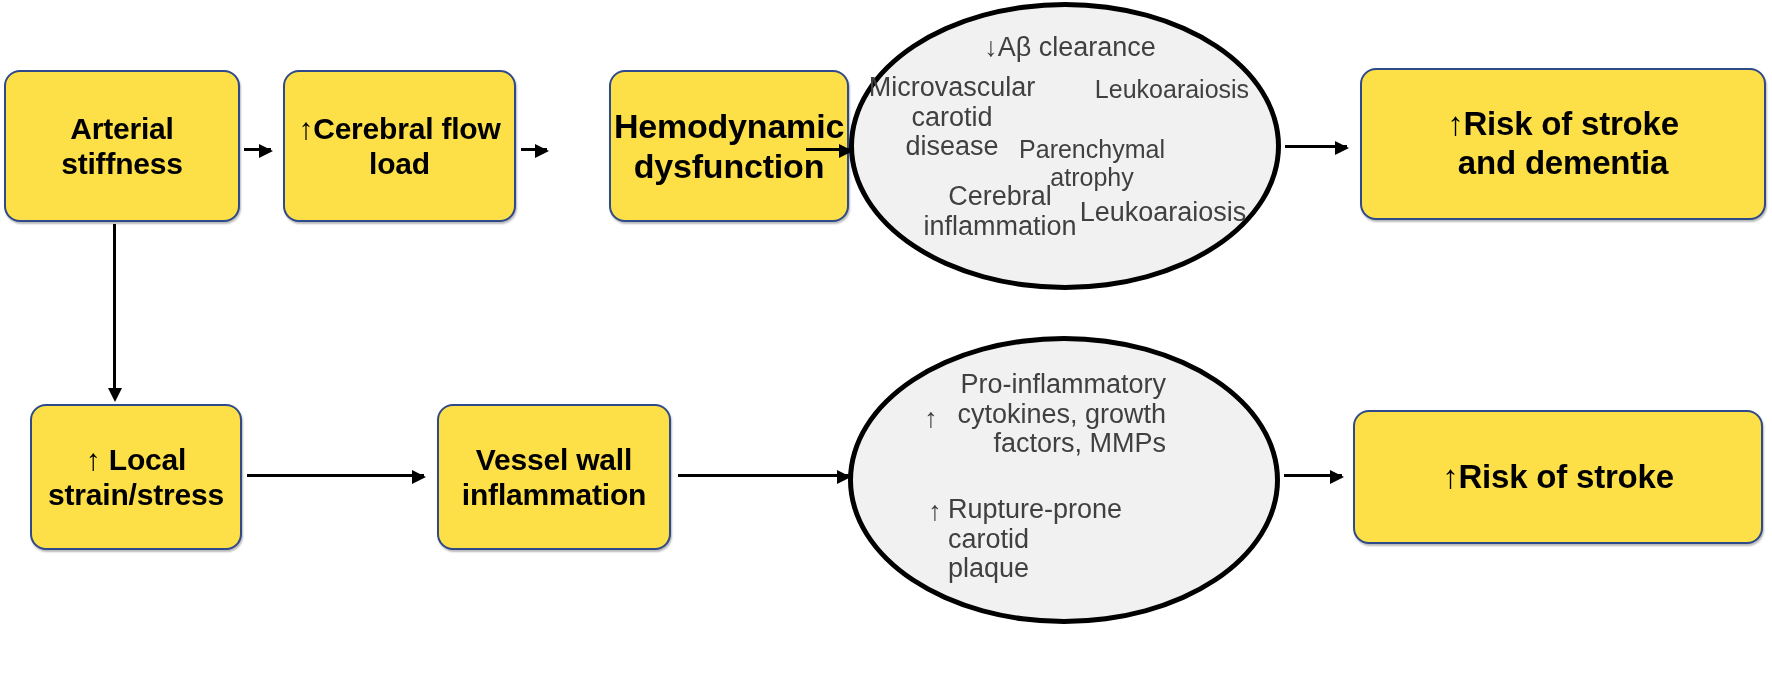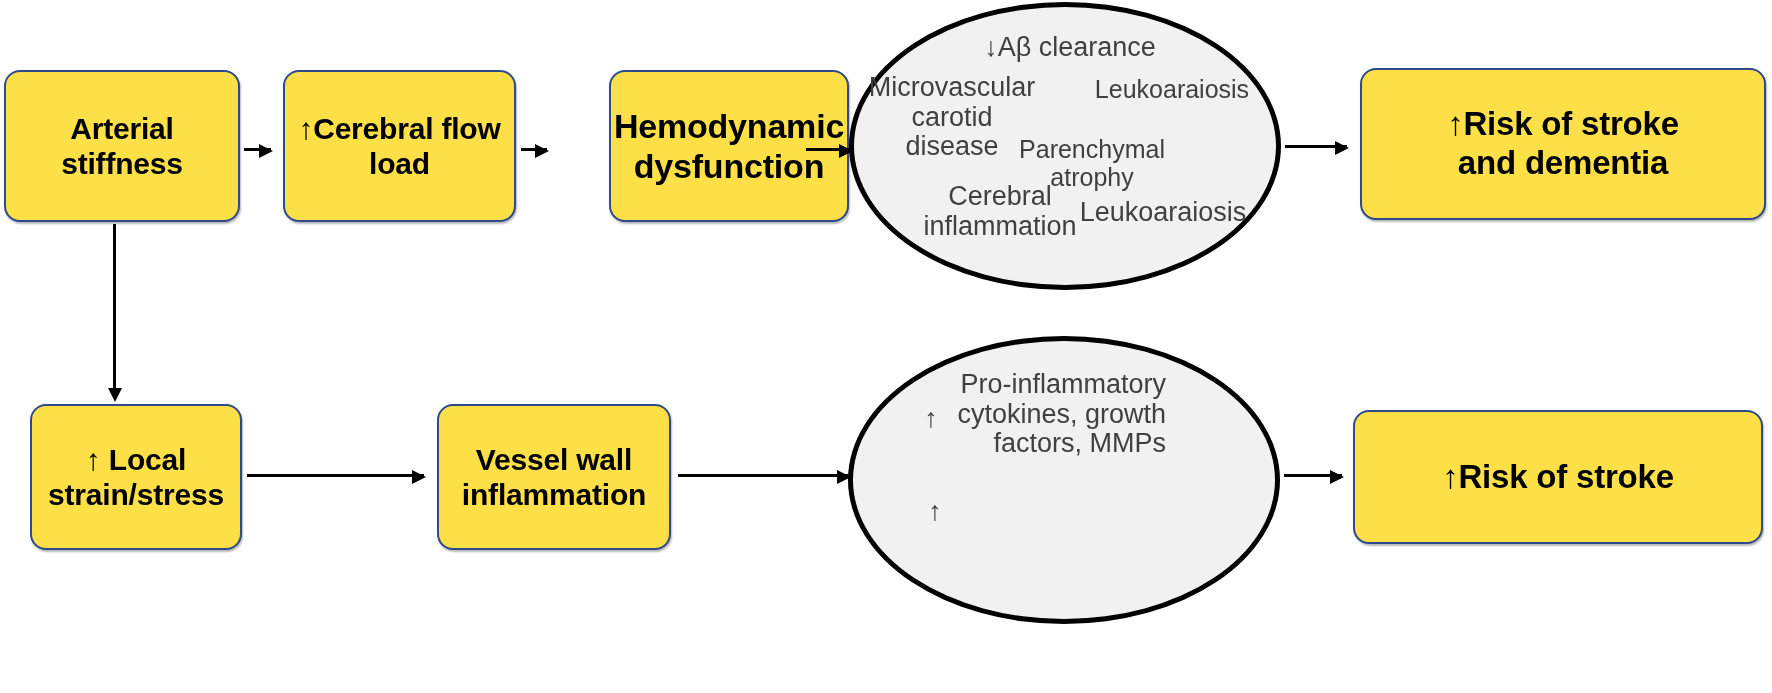--- a/index.html
+++ b/index.html
@@ -149,20 +149,22 @@
   </div>
 
   <div class="ellipse" style="left:848px; top:336px; width:432px; height:288px;"></div>
 
   <div class="etext" style="left:918px; top:404px; width:26px; font-size:27px; font-weight:bold;">↑</div>
   <div class="etext" style="left:944px; top:370px; width:222px; font-size:27px;text-align:right;">Pro-inflammatory
 cytokines, growth
 factors, MMPs</div>
 
   <div class="etext" style="left:922px; top:497px; width:26px; font-size:27px; font-weight:bold;">↑</div>
+  <div class="etext" style="left:948px; top:495px; width:250px; font-size:27px; text-align:left;">Rupture-prone carotid
+plaque</div>
 
   <div class="arrow-h" style="left:244px; top:148px; width:27px;"></div>
 
   <div class="arrow-h" style="left:521px; top:148px; width:26px;"></div>
 
   <div class="arrow-h" style="left:806px; top:148px; width:45px;"></div>
 
   <div class="arrow-h" style="left:1285px; top:145px; width:62px;"></div>
 
   <div class="arrow-v" style="left:113px; top:224px; height:166px;"></div>

